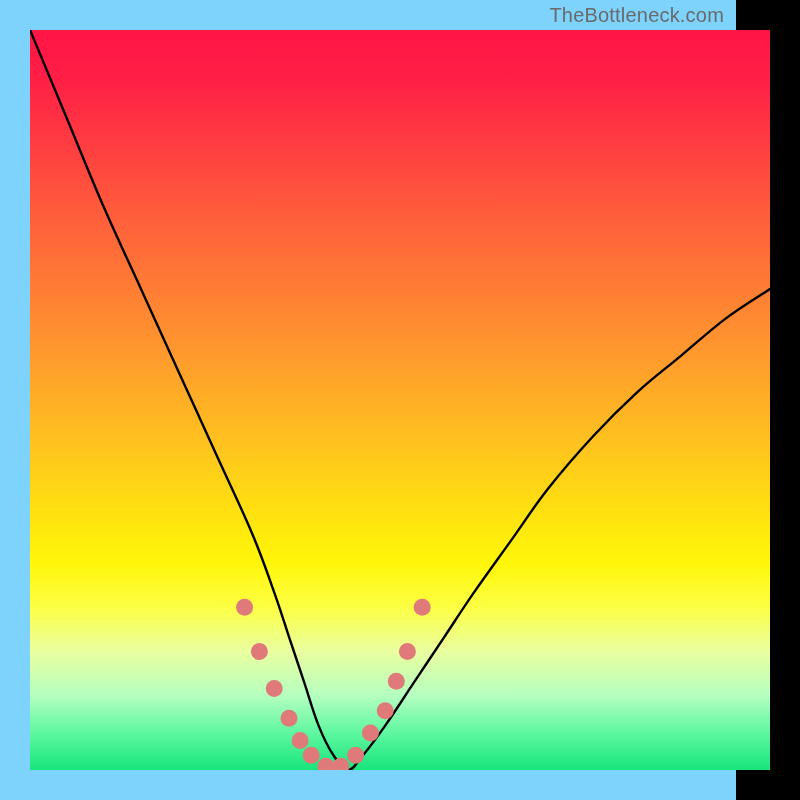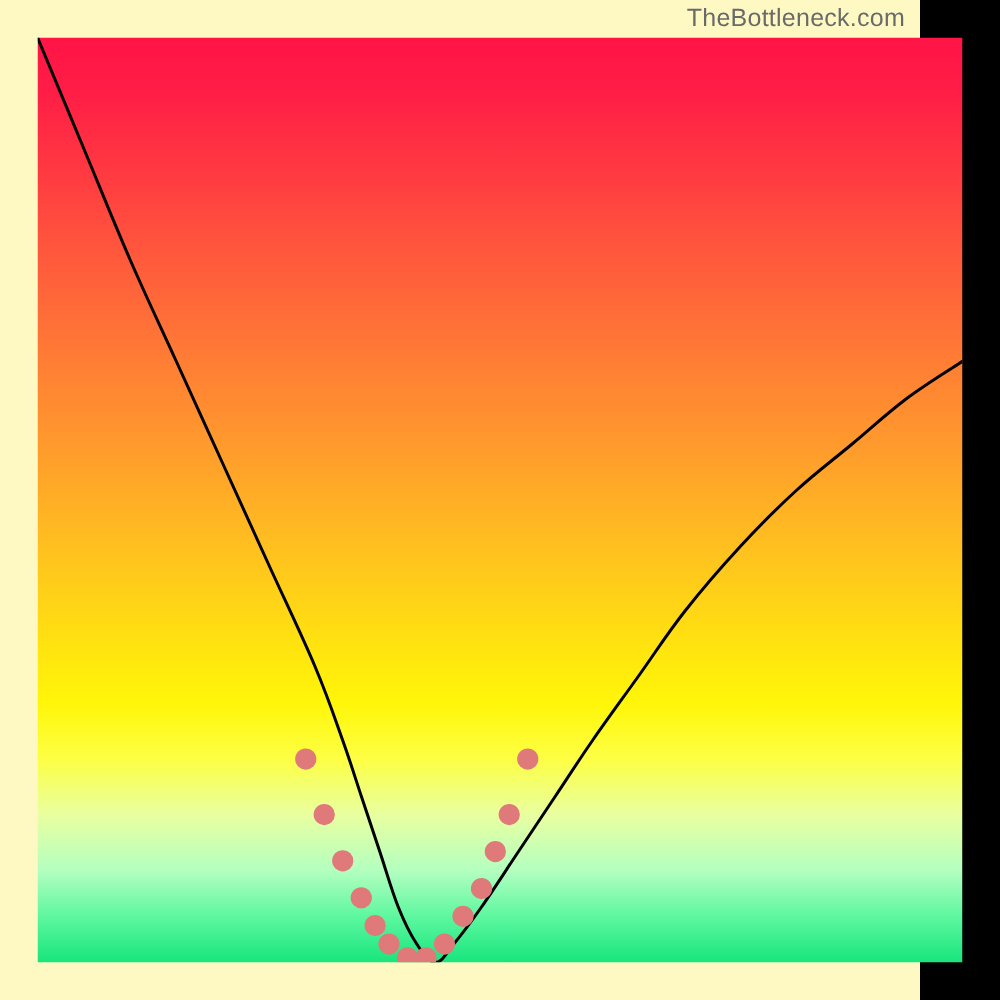--- a/index.html
+++ b/index.html
@@ -8,21 +8,21 @@
     width: 800px;
     height: 800px;
     background: #000;
     overflow: hidden;
     font-family: Arial, Helvetica, sans-serif;
   }
   .stage {
     position: relative;
     width: 736px;
     height: 800px;
-    background: #fef9c3;
+    background: #7dd3fc;
   }
   .plot-area {
     position: absolute;
     left: 30px;
     top: 30px;
     width: 740px;
     height: 740px;
     overflow: hidden;
   }
   .gradient-bg {

